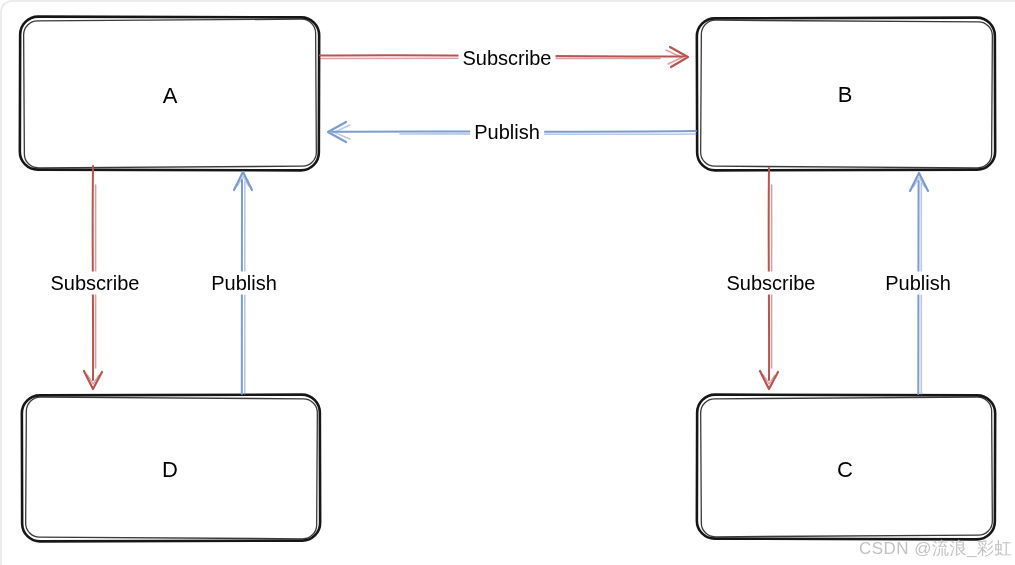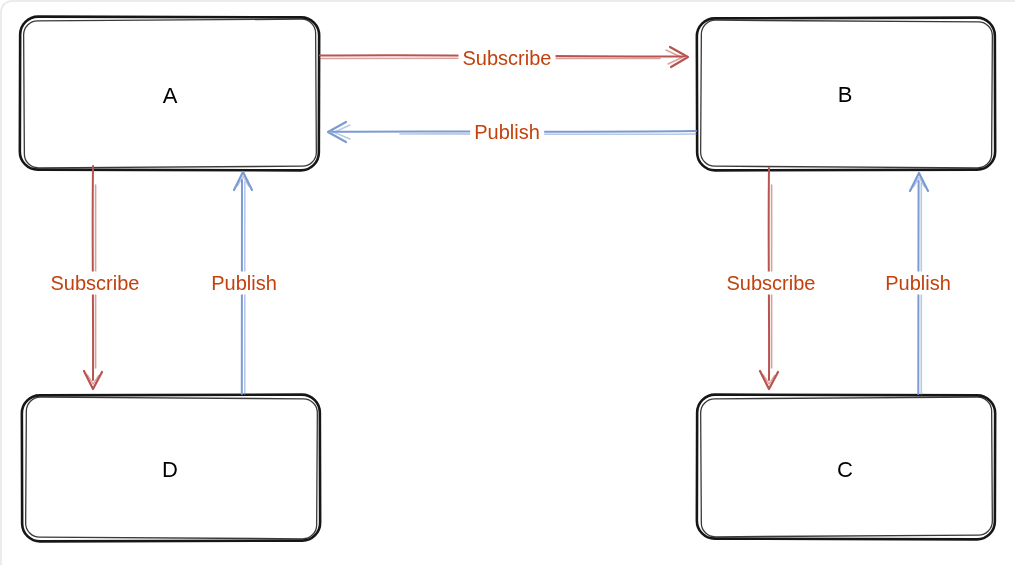--- a/index.html
+++ b/index.html
@@ -72,21 +72,21 @@
     position: absolute;
     transform: translate(-50%, -50%);
     font-size: 22px;
     color: #000000;
     white-space: nowrap;
   }
   .edge-label {
     position: absolute;
     transform: translate(-50%, -50%);
     font-size: 20px;
-    color: #c2410c;
+    color: #000000;
     background: #ffffff;
     padding: 0 4px;
     line-height: 1.15;
     white-space: nowrap;
   }
   .watermark {
     position: absolute;
     right: 3px;
     bottom: 5px;
     font-size: 17px;
@@ -169,14 +169,15 @@
   <div class="node-label" style="left:845px; top:470px;">C</div>
   <div class="node-label" style="left:170px; top:470px;">D</div>
 
   <div class="edge-label" style="left:507px; top:58px;">Subscribe</div>
   <div class="edge-label" style="left:507px; top:132px;">Publish</div>
   <div class="edge-label" style="left:95px;  top:283px;">Subscribe</div>
   <div class="edge-label" style="left:244px; top:283px;">Publish</div>
   <div class="edge-label" style="left:771px; top:283px;">Subscribe</div>
   <div class="edge-label" style="left:918px; top:283px;">Publish</div>
 
+  <div class="watermark">CSDN @流浪_彩虹</div>
 
 </div>
 
 </body></html>

